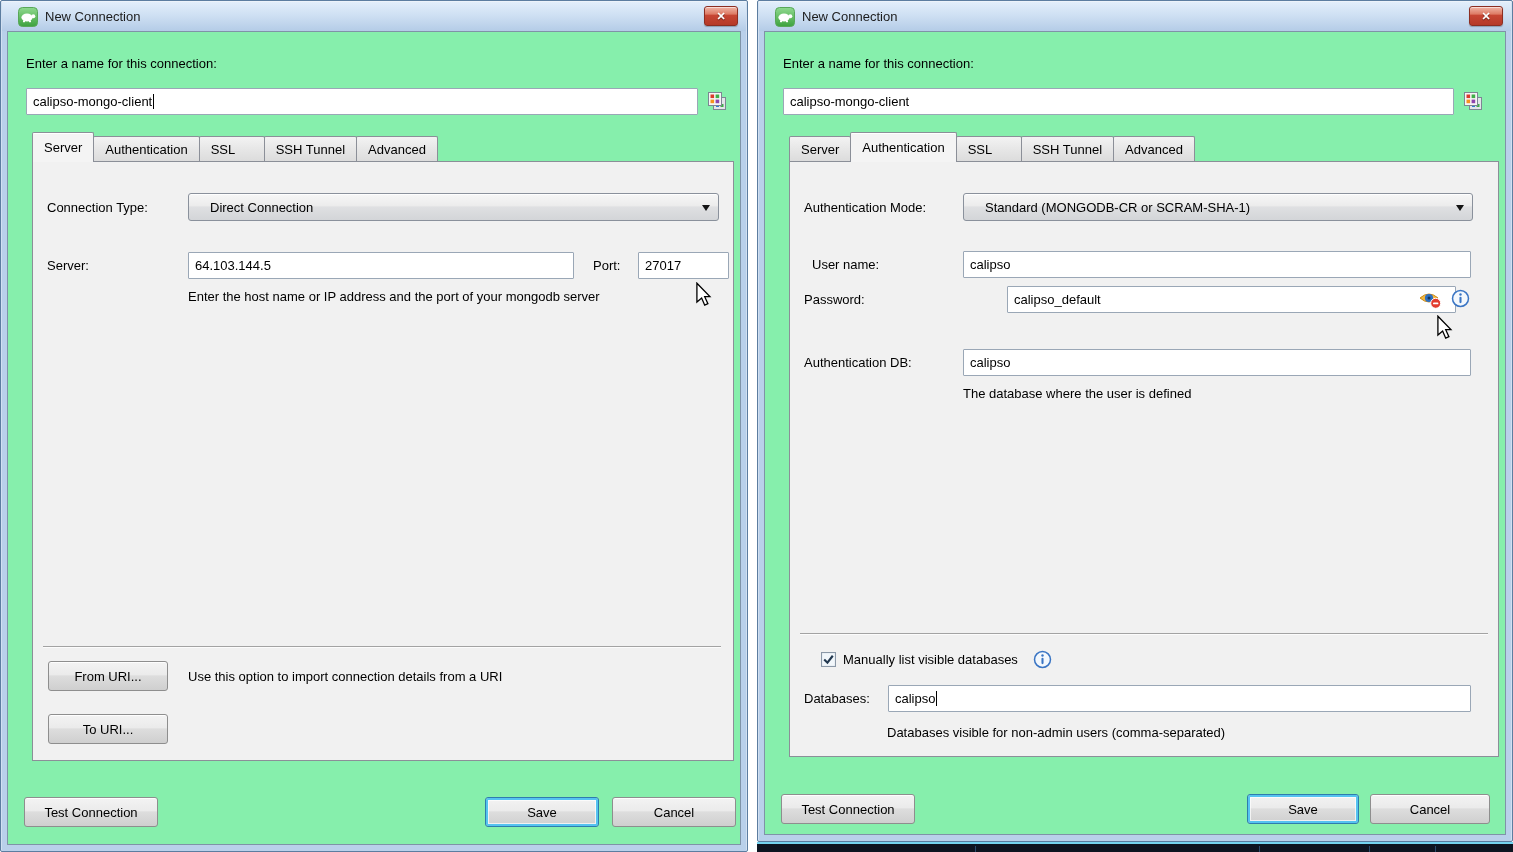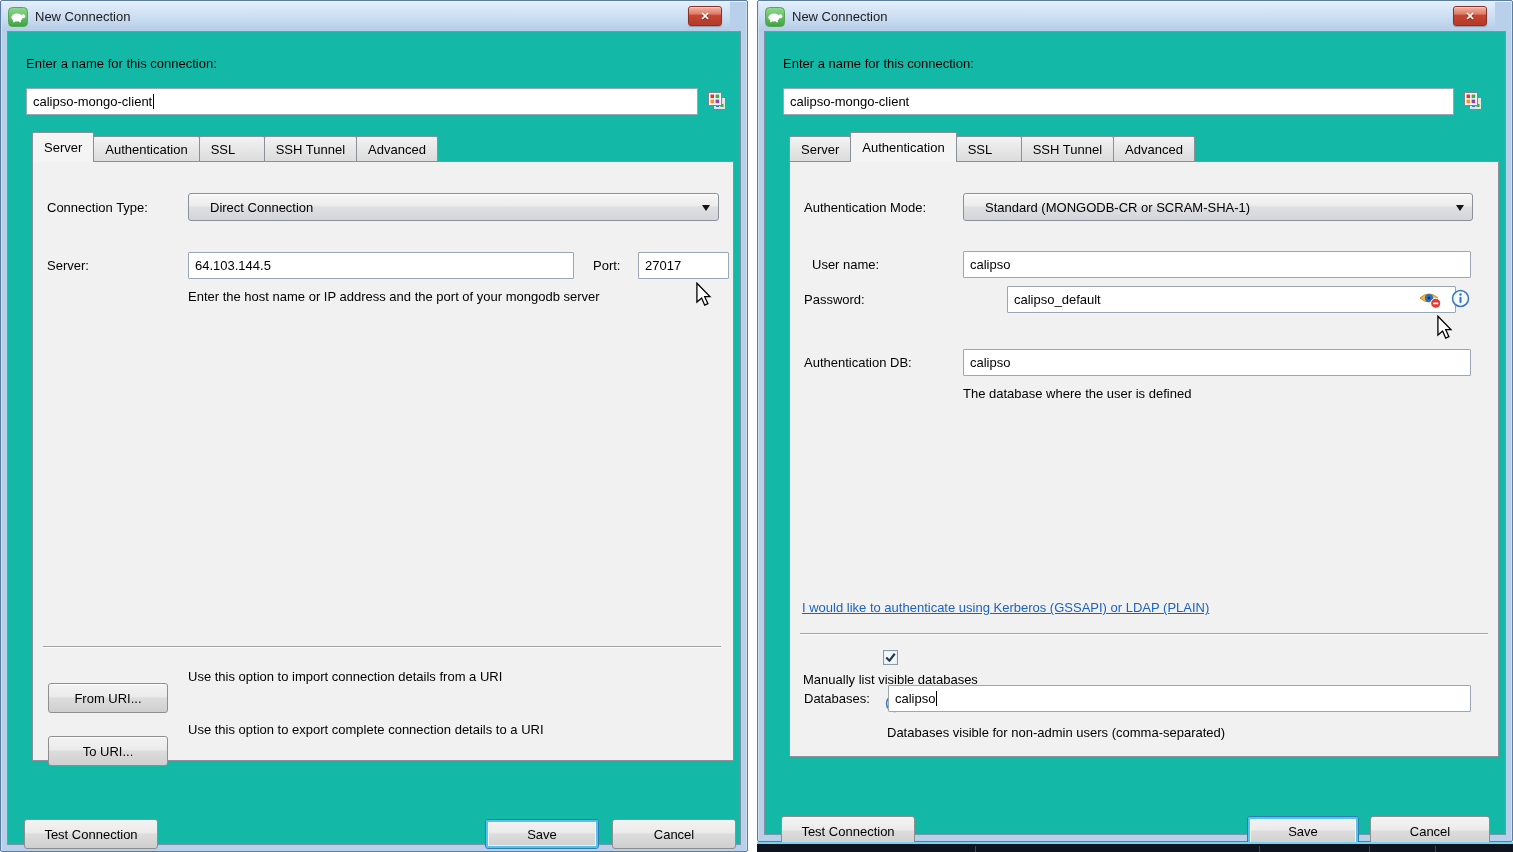--- a/index.html
+++ b/index.html
@@ -6,37 +6,37 @@
   html,body { margin:0; padding:0; }
   body {
     width:1513px; height:852px; position:relative; overflow:hidden;
     background:#ffffff; font-family:"Liberation Sans", sans-serif; font-size:13px; color:#000;
   }
   .win {
     position:absolute; background:#b9d0ea; border:1px solid #5c7da0; border-radius:2px;
     box-shadow: inset 0 1px 0 rgba(255,255,255,.75), inset 1px 0 0 rgba(255,255,255,.35), inset -1px 0 0 rgba(255,255,255,.35);
   }
   .titlebar {
-    position:absolute; left:1px; right:17px; top:1px; height:29px;
+    position:absolute; left:1px; right:1px; top:1px; height:29px;
     background:linear-gradient(180deg,#e2eefb 0%,#cfe0f3 45%,#b4cce7 100%);
-    display:flex; align-items:center; padding:0 6px;
+    display:flex; align-items:center; padding:0 16px;
   }
   .title-icon { width:20px; height:20px; margin-right:7px; flex:0 0 auto; }
   .title-text { font-size:13px; color:#1b1b1b; }
   .close-btn {
     position:absolute; right:8px; top:4px; width:34px; height:20px;
     border:1px solid #8c2e22; border-radius:3px;
     background:linear-gradient(180deg,#f0b5a6 0%,#dd7a64 40%,#c74634 45%,#b53a28 100%);
     box-shadow: inset 0 1px 0 rgba(255,255,255,.55), 0 1px 1px rgba(0,0,0,.25);
     display:flex; align-items:center; justify-content:center;
     color:#fff; font-weight:bold; font-size:11px; text-shadow:0 1px 1px rgba(0,0,0,.5); cursor:default;
   }
   .client {
     position:absolute; left:6px; right:6px; top:30px; bottom:6px;
-    background:#14b8a6; border:1px solid #7f93a7;
+    background:#86efac; border:1px solid #7f93a7;
   }
   .lbl { position:absolute; white-space:nowrap; line-height:16px; }
   .tb {
     position:absolute; background:#fff; border:1px solid #9aa7b6; border-radius:1px;
     display:flex; align-items:center; padding:0 6px; white-space:nowrap; overflow:hidden; cursor:text;
   }
   .caret { width:1px; height:15px; background:#000; margin-left:1px; }
   .combo {
     position:absolute; border:1px solid #8a919c; border-radius:3px;
     background:linear-gradient(180deg,#f7f7f7 0%,#ececec 45%,#dfe0e2 50%,#d3d5d8 100%);
@@ -56,21 +56,21 @@
   .tab.active {
     height:30px; margin-bottom:0; background:#f4f4f4; z-index:4; position:relative;
     box-shadow: inset 0 1px 0 #fff;
   }
   .pane { position:absolute; background:#f1f1f1; border:1px solid #8b8f98; z-index:2; }
   .hsep { position:absolute; height:1px; background:#a3a3a3; box-shadow:0 1px 0 #fcfcfc; }
   .btn {
     position:absolute; border:1px solid #8e8e8e; border-radius:3px;
     background:linear-gradient(180deg,#f3f3f3 0%,#ebebeb 45%,#dddddd 50%,#cfcfcf 100%);
     box-shadow: inset 0 1px 0 rgba(255,255,255,.85);
-    display:flex; align-items:center; justify-content:center; font-size:13px; cursor:default;margin-top:22px;
+    display:flex; align-items:center; justify-content:center; font-size:13px; cursor:default;
   }
   .btn.default {
     border:1px solid #2f7cad;
     box-shadow: inset 0 0 0 2px #55c3f0, inset 0 0 0 3px rgba(255,255,255,.7);
   }
   .help { position:absolute; white-space:nowrap; color:#000; }
   .link { position:absolute; color:#1a62c5; text-decoration:underline; white-space:nowrap; cursor:pointer; }
   .chk-row { position:absolute; display:flex; align-items:center; gap:7px; }
   .icon-btn { position:absolute; cursor:pointer; }
   .cursor { position:absolute; z-index:9; pointer-events:none; }
@@ -162,21 +162,20 @@
       <div class="hsep" style="left:10px; top:484px; width:678px;"></div>
 
       <div class="btn" style="left:15px; top:499px; width:120px; height:30px;">
         <span>From URI...</span>
       </div>
       <div class="help" style="left:155px; top:507px;">Use this option to import connection details from a URI</div>
 
       <div class="btn" style="left:15px; top:552px; width:120px; height:30px;">
         <span>To URI...</span>
       </div>
-      <div class="help" style="left:155px; top:560px;">Use this option to export complete connection details to a URI</div>
     </div>
 
     <div class="btn" style="left:16px; top:765px; width:134px; height:30px;">
       <span>Test Connection</span>
     </div>
     <div class="btn default" style="left:477px; top:765px; width:114px; height:30px;">
       <span>Save</span>
     </div>
     <div class="btn" style="left:604px; top:765px; width:124px; height:30px;">
       <span>Cancel</span>
@@ -270,25 +269,24 @@
       <svg class="cursor" style="left:646px; top:153px;" width="18" height="26" viewBox="0 0 14 22">
         <polygon points="1,1 1,17 5,13.5 7.6,19.6 10.3,18.3 7.6,12.4 12,12.4" fill="#fff" stroke="#000" stroke-width="1.1"></polygon>
       </svg>
 
       <div class="lbl" style="left:14px; top:193px;">Authentication DB:</div>
       <div class="tb" style="left:173px; top:187px; width:508px; height:27px;">
         <span>calipso</span>
       </div>
       <div class="help" style="left:173px; top:224px;">The database where the user is defined</div>
 
-      <a class="link" style="left:12px; top:438px;">I would like to authenticate using Kerberos (GSSAPI) or LDAP (PLAIN)</a>
 
       <div class="hsep" style="left:10px; top:471px; width:688px;"></div>
 
-      <div class="chk-row" style="left:13px; top:488px;flex-direction:column;">
+      <div class="chk-row" style="left:31px; top:488px;">
         <svg width="15" height="15" viewBox="0 0 14 14" aria-checked="true">
           <rect x="0.5" y="0.5" width="13" height="13" fill="#f2f7fb" stroke="#8b98a7"></rect>
           <path d="M3 7 L6 10 L11 3.5" stroke="#22384f" stroke-width="2" fill="none"></path>
         </svg>
         <span>Manually list visible databases</span>
         <svg width="19" height="19" viewBox="0 0 20 20" style="margin-left:8px;">
           <circle cx="10" cy="10" r="8.4" fill="#f3f8fd" stroke="#3a75c4" stroke-width="1.6"></circle>
           <circle cx="10" cy="5.7" r="1.3" fill="#3a75c4"></circle>
           <rect x="8.9" y="8.1" width="2.2" height="6.8" rx="1.1" fill="#3a75c4"></rect>
         </svg>

